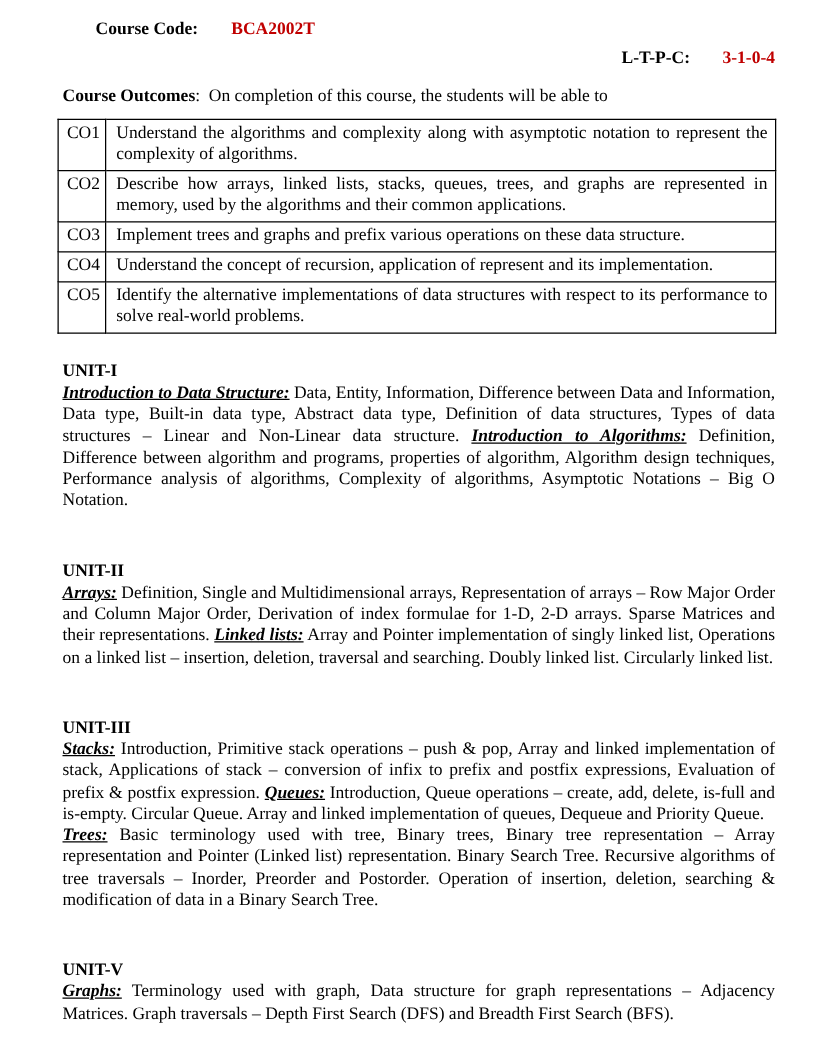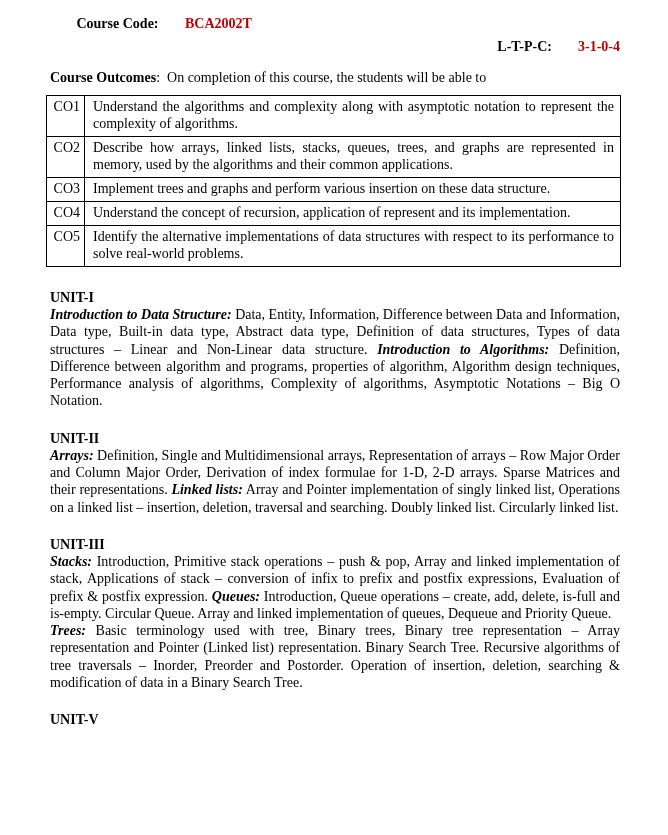--- a/index.html
+++ b/index.html
@@ -59,29 +59,29 @@
   td.co-code {
     width: 38px;
     text-align: right;
     padding: 2px 4px 4px 4px;
   }
   td.co-text { text-align: justify; }
   
   .unit-title {
     font-weight: bold;
     line-height: 17px;
-    margin-top: 20px;
+    margin-top: 39px;
   }
   .units section:first-child .unit-title { margin-top: 22px; }
   .unit-para {
     margin: 0;
     line-height: 17.3px;
     text-align: justify;
   }
-  .bi { font-weight: bold; font-style: italic; }
+  .bi { font-weight: bold; font-style: italic; text-decoration: underline; }
 </style>
 </head>
 <body>
 
 <div class="page">
 
   <div class="header">
     <div class="hrow">
       <span class="hlabel">Course Code:</span>
       <span class="hvalue red">BCA2002T</span>
@@ -99,21 +99,21 @@
         <tr>
           <td class="co-code">CO1</td>
           <td class="co-text">Understand the algorithms and complexity along with asymptotic notation to represent the complexity of algorithms.</td>
         </tr>
         <tr>
           <td class="co-code">CO2</td>
           <td class="co-text">Describe how arrays, linked lists, stacks, queues, trees, and graphs are represented in memory, used by the algorithms and their common applications.</td>
         </tr>
         <tr>
           <td class="co-code">CO3</td>
-          <td class="co-text">Implement trees and graphs and perform various insertion on these data structure.</td>
+          <td class="co-text">Implement trees and graphs and prefix various operations on these data structure.</td>
         </tr>
         <tr>
           <td class="co-code">CO4</td>
           <td class="co-text">Understand the concept of recursion, application of represent and its implementation.</td>
         </tr>
         <tr>
           <td class="co-code">CO5</td>
           <td class="co-text">Identify the alternative implementations of data structures with respect to its performance to solve real-world problems.</td>
         </tr>
       </tbody>
@@ -130,16 +130,17 @@
       </section>
       <section>
         <div class="unit-title">UNIT-III</div>
         <p class="unit-para"><span class="bi">Stacks:</span><span> Introduction, Primitive stack operations – push &amp; pop, Array and linked implementation of stack, Applications of stack – conversion of infix to prefix and postfix expressions, Evaluation of prefix &amp; postfix expression. </span><span class="bi">Queues:</span><span> Introduction, Queue operations – create, add, delete, is-full and is-empty. Circular Queue. Array and linked implementation of queues, Dequeue and Priority Queue.</span></p>
       </section>
       <section>
         <p class="unit-para"><span class="bi">Trees:</span><span> Basic terminology used with tree, Binary trees, Binary tree representation – Array representation and Pointer (Linked list) representation. Binary Search Tree. Recursive algorithms of tree traversals – Inorder, Preorder and Postorder. Operation of insertion, deletion, searching &amp; modification of data in a Binary Search Tree.</span></p>
       </section>
       <section>
         <div class="unit-title">UNIT-V</div>
+        <p class="unit-para"><span class="bi">Graphs:</span><span> Terminology used with graph, Data structure for graph representations – Adjacency Matrices. Graph traversals – Depth First Search (DFS) and Breadth First Search (BFS).</span></p>
       </section>
     </div>
 
 </div>
 
 </body></html>

